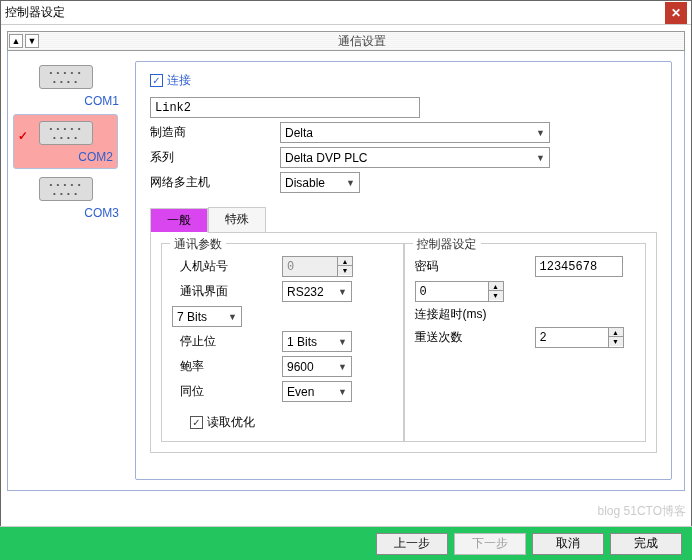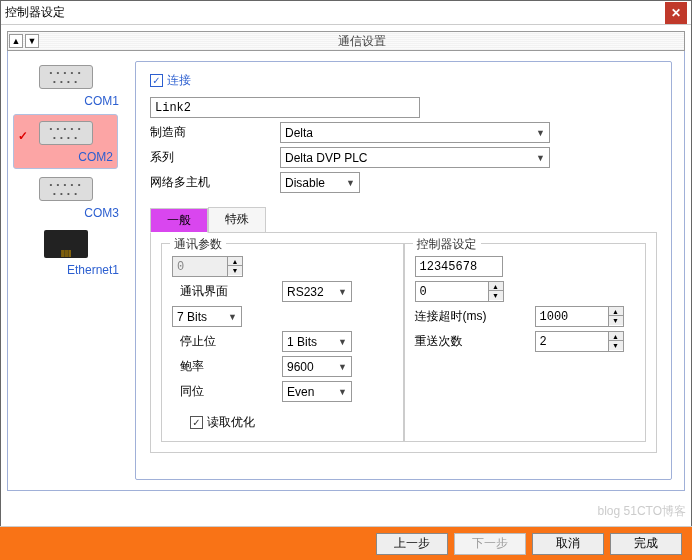--- a/index.html
+++ b/index.html
@@ -40,21 +40,21 @@
   .fs .leg{position:absolute;top:-8px;left:8px;background:#fff;padding:0 4px;color:#333;}
   .frow{display:flex;align-items:center;margin:4px 0;}
   .flab{width:110px;padding-left:8px;}
   .flab2{width:120px;}
   .spn-wrap{display:flex;}
   .spn{width:56px;}
   .spn-wide{width:74px;}
   .spn-btns{display:flex;flex-direction:column;border:1px solid #999;border-left:none;}
   .spn-btns span{width:14px;height:9px;font-size:7px;text-align:center;line-height:9px;background:#eee;cursor:pointer;border-bottom:1px solid #999;}
   .spn-btns span:last-child{border-bottom:none;}
-  .footer{display:flex;justify-content:flex-end;gap:6px;padding:4px 10px;background:#f97316;border-top:1px solid #ccc;position:absolute;bottom:0;left:0;right:0;height:34px;align-items:center;}
+  .footer{display:flex;justify-content:flex-end;gap:6px;padding:4px 10px;background:#22c55e;border-top:1px solid #ccc;position:absolute;bottom:0;left:0;right:0;height:34px;align-items:center;}
   .btn{min-width:72px;height:22px;border:1px solid #888;background:#eee;cursor:pointer;}
   .btn.dis{color:#999;border-color:#bbb;background:#f3f3f3;cursor:default;}
   .check2 { display:flex;align-items:center;gap:4px;margin-top:12px;padding-left:18px;}
   .wm{position:absolute;right:6px;bottom:40px;color:#ccc;font-size:12px;pointer-events:none;}
 </style>
 </head>
 <body>
 
 <div class="titlebar">
   <span class="title">控制器设定</span>
@@ -74,24 +74,20 @@
       <div class="side-label">COM1</div>
     </div>
     <div class="side-item sel">
       <span class="port"></span>
       <div class="side-label">COM2</div>
     </div>
     <div class="side-item">
       <span class="port"></span>
       <div class="side-label">COM3</div>
     </div>
-    <div class="side-item">
-      <span class="eth"></span>
-      <div class="side-label">Ethernet1</div>
-    </div>
   </div>
 
   <div class="content">
     <div class="panel">
       <div class="check">
         <span class="cb">✓</span>
         <span>连接</span>
       </div>
       <div class="row">
         <input class="txt" value="Link2" style="">
@@ -119,20 +115,21 @@
         </div>
 
       <div class="tabs">
         <div class="tab act">一般</div>
         <div class="tab">特殊</div>
       </div>
       <div class="tabbody">
         <div class="fs">
           <span class="leg">通讯参数</span>
           <div class="frow">
+              <span class="flab">人机站号</span>
             <div class="spn-wrap">
                 <input class="spn" disabled="" style="background: rgb(238, 238, 238); color: rgb(136, 136, 136);" value="0">
                 <div class="spn-btns">
                   <span>▲</span>
                   <span>▼</span>
                 </div>
               </div>
             </div>
           <div class="frow">
               <span class="flab">通讯界面</span>
@@ -170,40 +167,34 @@
             </div>
           <div class="check2">
             <span class="cb" style="border-color:#555;color:#333">✓</span>
             <span>读取优化</span>
           </div>
         </div>
 
         <div class="fs">
           <span class="leg">控制器设定</span>
           <div class="frow">
+              <span class="flab2">密码</span>
             <input class="txt" style="width: 88px;" value="12345678">
             </div>
           <div class="frow">
             <div class="spn-wrap">
                 <input class="spn spn-wide" value="0" style="">
                 <div class="spn-btns">
                   <span>▲</span>
                   <span>▼</span>
                 </div>
               </div>
             </div>
           <div class="frow">
               <span class="flab2">连接超时(ms)</span>
-            <div class="spn-wrap">
-                <input class="spn spn-wide" value="1000" style="">
-                <div class="spn-btns">
-                  <span>▲</span>
-                  <span>▼</span>
-                </div>
-              </div>
             </div>
           <div class="frow">
               <span class="flab2">重送次数</span>
             <div class="spn-wrap">
                 <input class="spn spn-wide" value="2" style="">
                 <div class="spn-btns">
                   <span>▲</span>
                   <span>▼</span>
                 </div>
               </div>

